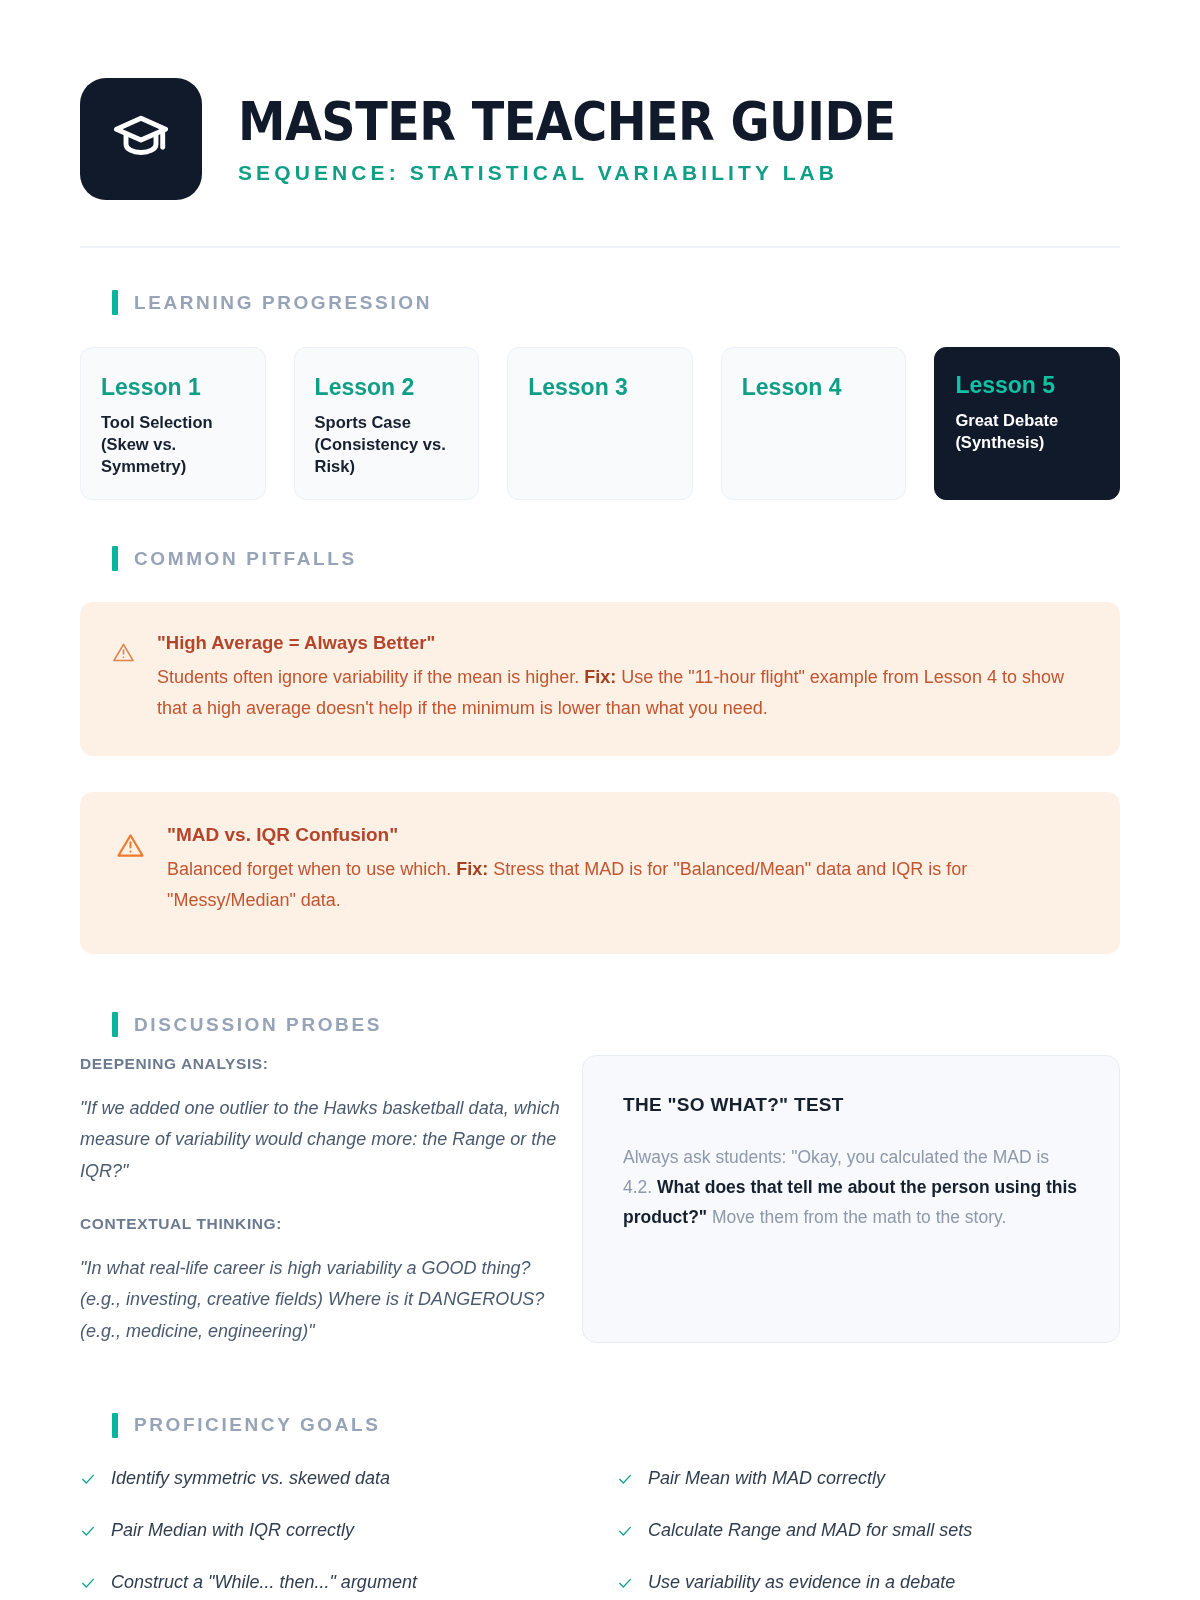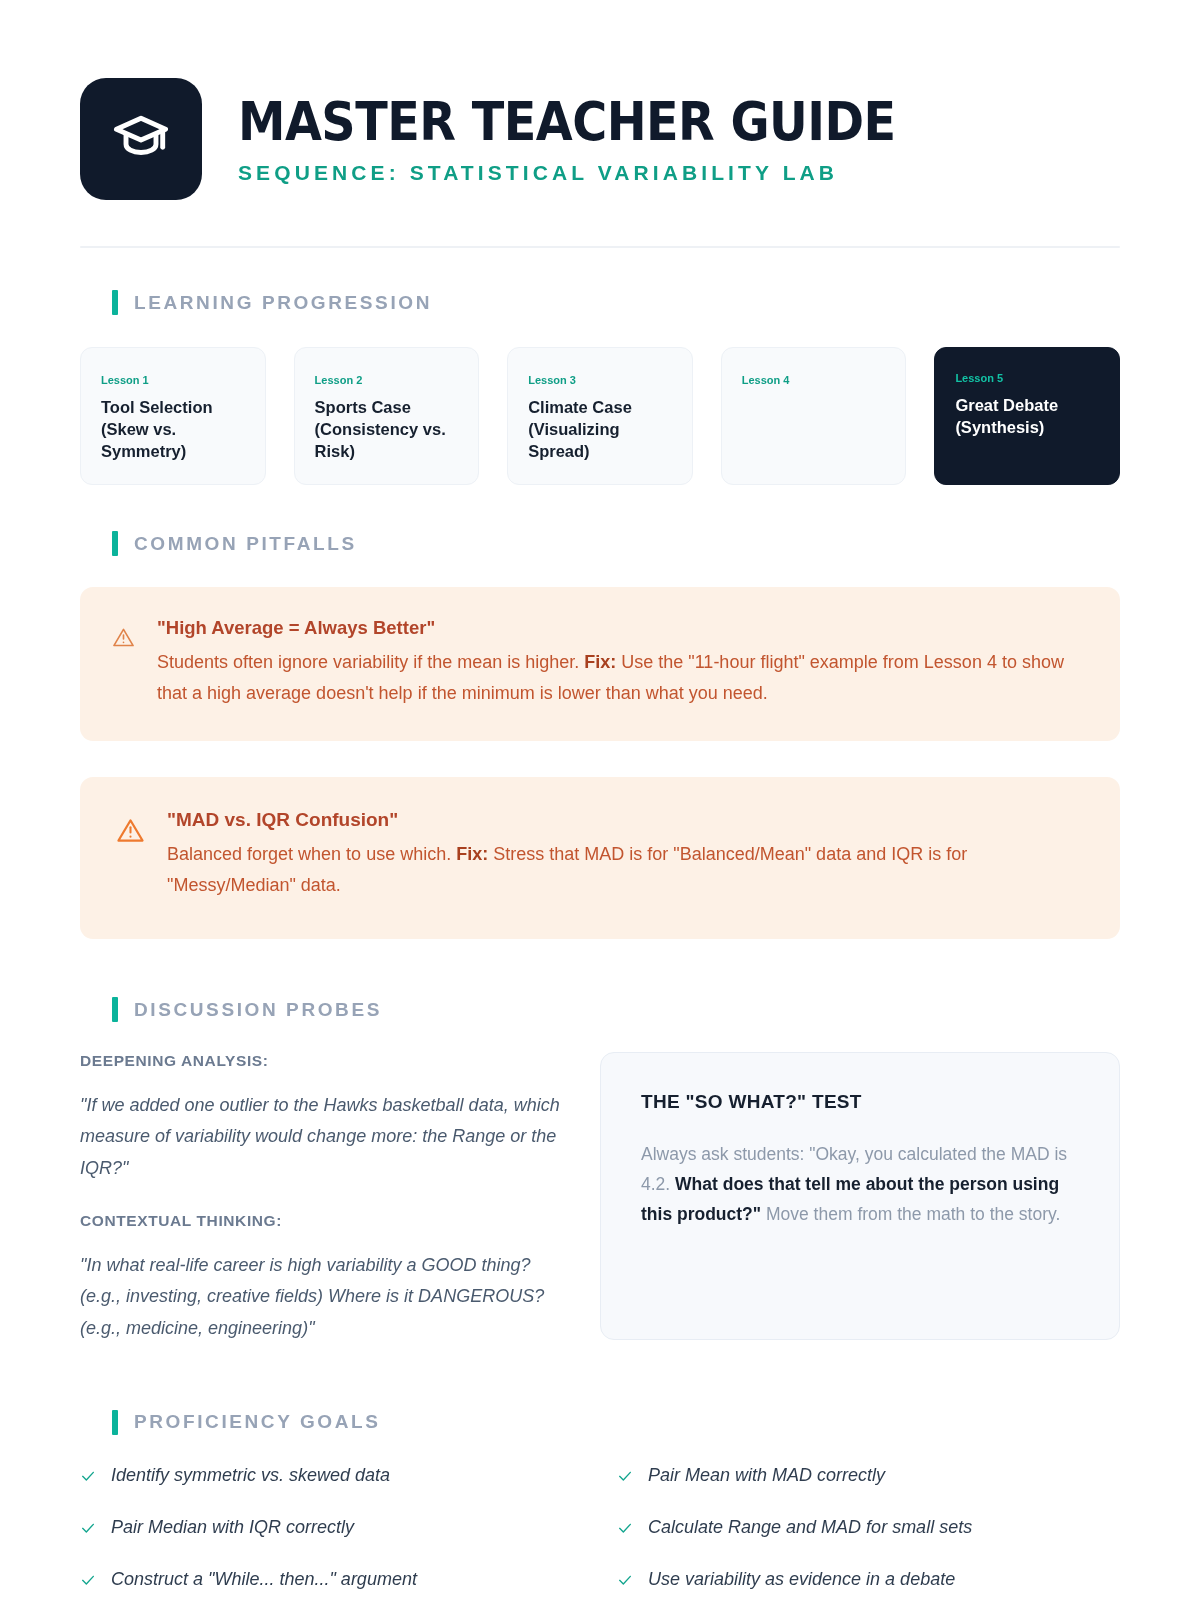--- a/index.html
+++ b/index.html
@@ -103,21 +103,21 @@
     border-radius: 12px;
     padding: 26px 20px 22px 20px;
     min-height: 134px;
   }
   .lesson-card.active {
     background: #101a2b;
     border-color: #101a2b;
     padding-top: 24px;
   }
   .lesson-num {
-    font-size: 11px;
+    font-size: 23px;
     font-weight: bold;
     color: #0f9e86;
     margin-bottom: 11px;
   }
   .lesson-card.active .lesson-num { color: #12c2a5; }
   .lesson-name {
     font-size: 16.5px;
     font-weight: bold;
     color: #16202f;
     line-height: 1.32;
@@ -152,23 +152,23 @@
   .pitfall-text {
     font-size: 18px;
     line-height: 1.72;
     color: #c2552f;
   }
   .pitfall-text b { color: #a8401f; }
 
   
   .probes-wrap { margin-top: 58px; }
   .probes-grid {
-    margin-top: 30px;
-    display: flex;
-    gap: 24px;
+    margin-top: 18px;
+    display: flex;
+    gap: 6px;
     align-items: flex-start;
   }
   .probes-left { width: 496px; flex: 0 0 auto; }
   .probe-label {
     font-size: 15.5px;
     font-weight: bold;
     letter-spacing: 0.6px;
     color: #6b7a90;
     margin-bottom: 20px;
   }
@@ -256,21 +256,20 @@
       <div class="lesson-card">
         <div class="lesson-num">Lesson 1</div>
         <div class="lesson-name">Tool Selection (Skew vs. Symmetry)</div>
       </div>
       <div class="lesson-card">
         <div class="lesson-num">Lesson 2</div>
         <div class="lesson-name">Sports Case (Consistency vs. Risk)</div>
       </div>
       <div class="lesson-card">
         <div class="lesson-num">Lesson 3</div>
-        <div class="lesson-name">Climate Case (Visualizing Spread)</div>
       </div>
       <div class="lesson-card">
         <div class="lesson-num">Lesson 4</div>
       </div>
       <div class="lesson-card active">
         <div class="lesson-num">Lesson 5</div>
         <div class="lesson-name">Great Debate (Synthesis)</div>
       </div>
     </div>
   </div>

